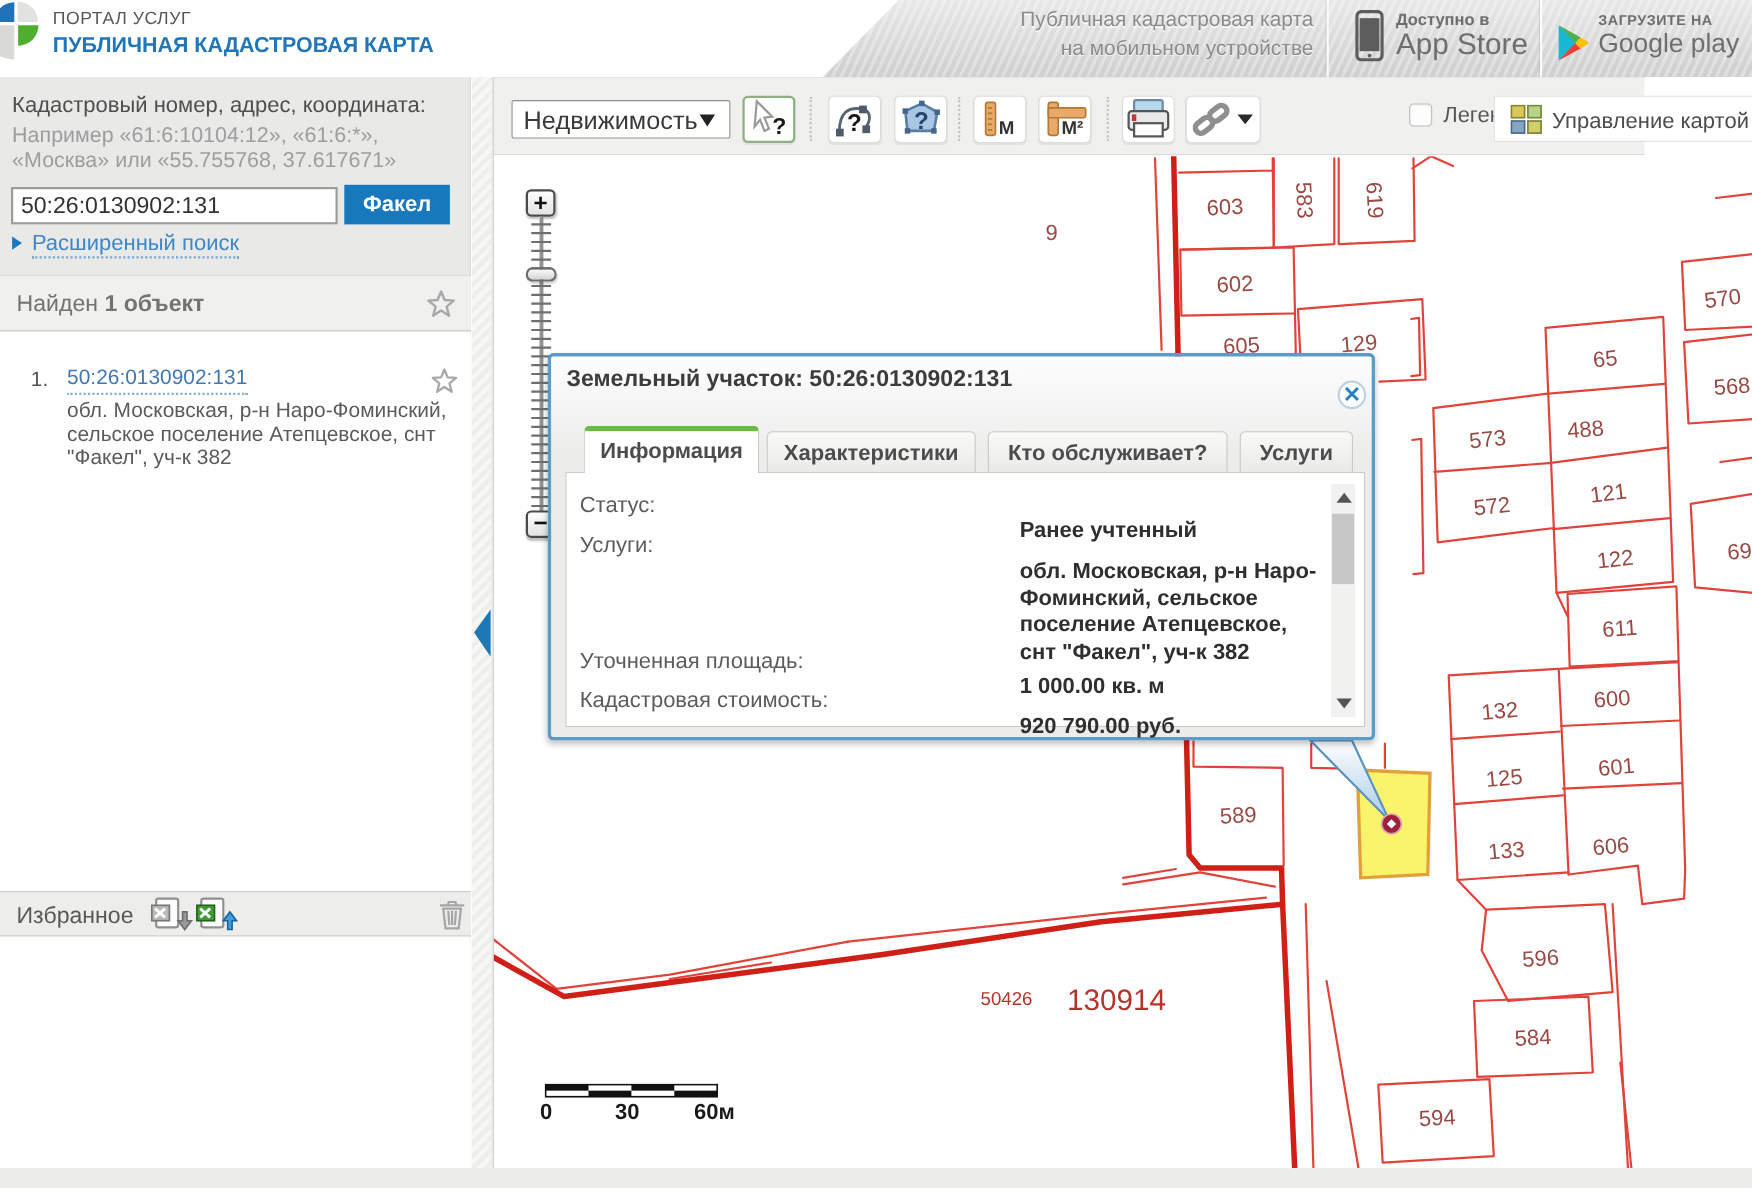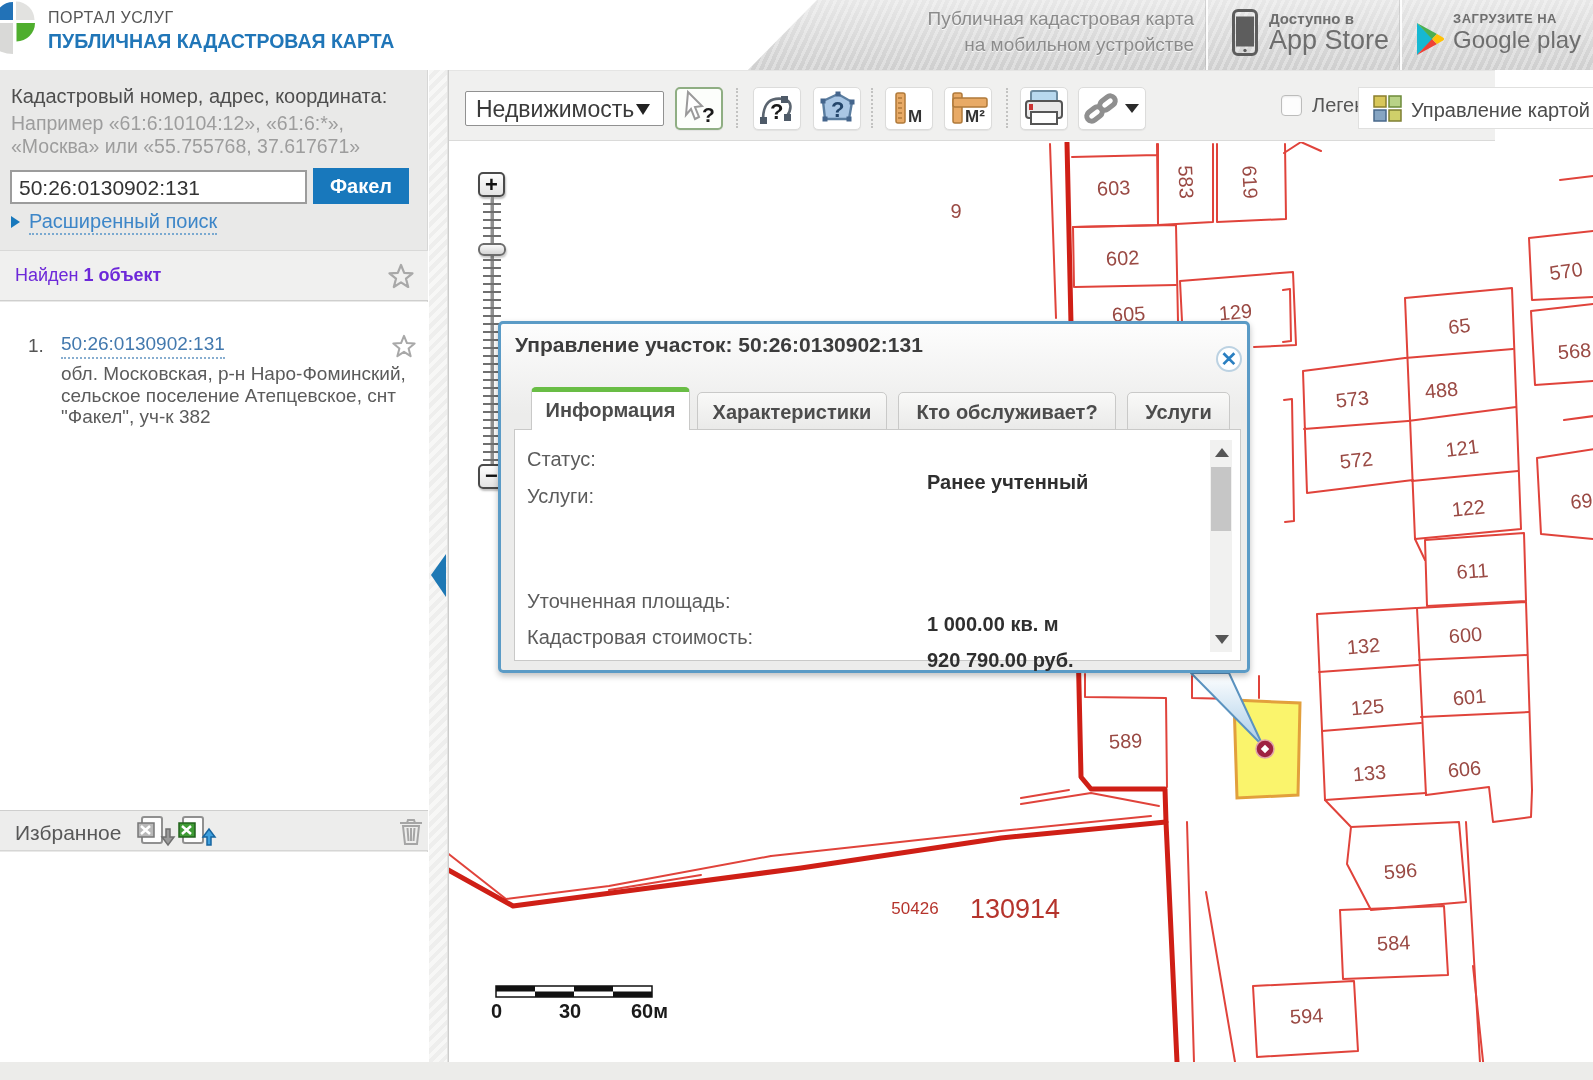--- a/index.html
+++ b/index.html
@@ -38,21 +38,21 @@
      border:2px solid #9c9c9c; font-size:21px; color:#333; padding-left:7px; line-height:31px; white-space:nowrap;}
   #sb-btn { position:absolute; left:313px; top:98px; width:96px; height:36px; background:#1878bc;
      color:#fff; font-weight:bold; font-size:20px; text-align:center; line-height:36px; }
   #sb-adv { position:absolute; left:11px; top:140px; font-size:20px; color:#3d86c8; white-space:nowrap;}
   #sb-adv .tri { display:inline-block; width:0; height:0; border-left:9px solid #1878bc;
      border-top:6px solid transparent; border-bottom:6px solid transparent; margin-right:9px;}
   #sb-adv .lnk { border-bottom:2px dotted #7aa9d0; padding-bottom:1px;}
 
   #found-bar { position:absolute; left:0; top:180px; width:428px; height:51px; background:#f0f0ef;
      border-top:1px solid #d9d9d8; border-bottom:1px solid #cfcfce;}
-  #found-bar .txt { position:absolute; left:15px; top:14px; font-size:18px; color:#6d28d9;}
+  #found-bar .txt { position:absolute; left:15px; top:14px; font-size:21px; color:#737373;}
   #results { position:absolute; left:0; top:232px; width:428px; height:538px; background:#fff; }
   #res-num { position:absolute; left:28px; top:33px; font-size:19px; color:#555; }
   #res-link { position:absolute; left:61px; top:31px; font-size:19px; color:#4379ae;
        border-bottom:2px dotted #88aed0; padding-bottom:2px;}
   #res-addr { position:absolute; left:61px; top:61px; font-size:19px; color:#5b5b5b; line-height:21.5px; white-space:nowrap;}
   .star { stroke:#a8a8a8; stroke-width:2.2; fill:none; stroke-linejoin:round; }
 
   #fav-bar { position:absolute; left:0; top:740px; width:428px; height:41px; background:#ededec;
      border-top:1px solid #cfcfce; border-bottom:1px solid #d6d6d5;}
   #fav-bar .txt { position:absolute; left:15px; top:10px; font-size:21px; color:#585858;}
@@ -411,30 +411,31 @@
           <rect x="79" y="1" width="39" height="5.5" fill="#111"></rect>
           <rect x="40" y="6.5" width="39" height="5.5" fill="#111"></rect>
           <rect x="118" y="6.5" width="39" height="5.5" fill="#111"></rect>
         </svg>
         <div class="lbl" style="left:-4px">0</div>
         <div class="lbl" style="left:64px">30</div>
         <div class="lbl" style="left:136px">60м</div>
       </div>
 
       <div id="popup">
-        <div id="pp-title">Управление участок: 50:26:0130902:131</div>
+        <div id="pp-title">Земельный участок: 50:26:0130902:131</div>
         <div id="pp-close">✕</div>
         <div class="tab" id="tab1">Информация</div>
         <div class="tab" style="left:196px;width:190px;line-height:38px;">Характеристики</div>
         <div class="tab" style="left:397px;width:218px;line-height:38px;">Кто обслуживает?</div>
         <div class="tab" style="left:626px;width:103px;line-height:38px;">Услуги</div>
         <div id="pp-content">
           <div class="pl" style="top:18px">Статус:</div>
           <div class="pv" style="top:18px">Ранее учтенный</div>
           <div class="pl" style="top:55px">Услуги:</div>
+          <div class="pv" style="top:55px">обл. Московская, р-н Наро-<br>Фоминский, сельское<br>поселение Атепцевское,<br>снт "Факел", уч-к 382</div>
           <div class="pl" style="top:160px">Уточненная площадь:</div>
           <div class="pv" style="top:160px">1 000.00 кв. м</div>
           <div class="pl" style="top:196px">Кадастровая стоимость:</div>
           <div class="pv" style="top:196px">920 790.00 руб.</div>
           <div id="pp-scroll">
             <div class="sarr" style="top:8px;border-left:7px solid transparent;border-right:7px solid transparent;border-bottom:9px solid #555;"></div>
             <div id="pp-thumb"></div>
             <div class="sarr" style="bottom:8px;border-left:7px solid transparent;border-right:7px solid transparent;border-top:9px solid #555;"></div>
           </div>
         </div>

